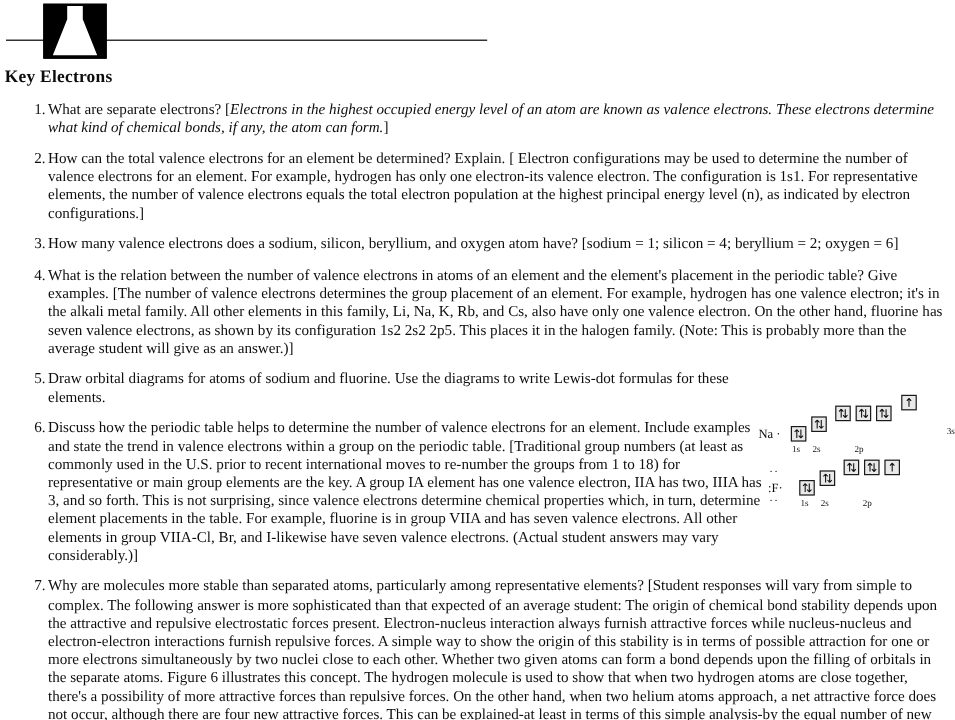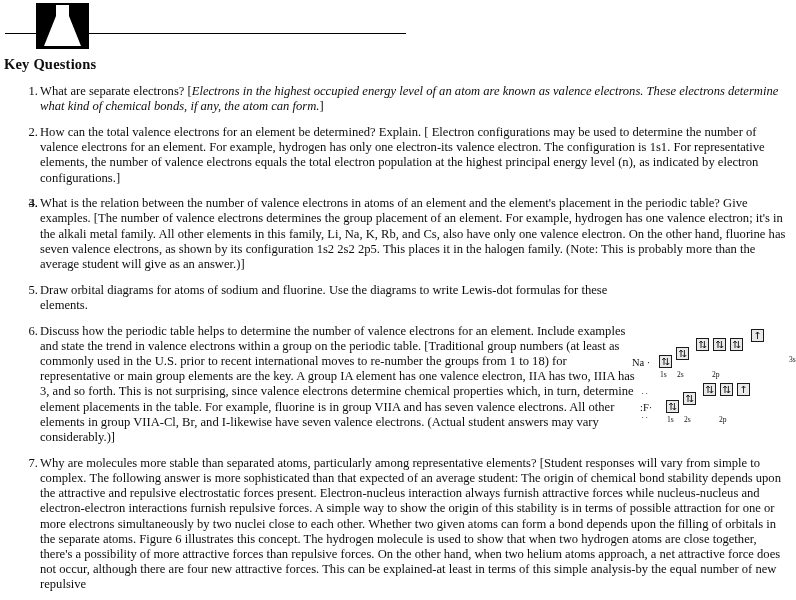--- a/index.html
+++ b/index.html
@@ -134,21 +134,21 @@
 <div class="header">
   <div class="header-rule"></div>
   <div class="logo">
     <svg class="logo-flask" viewBox="0 0 53 46">
       <rect x="0" y="0" width="53" height="46" fill="#000"></rect>
       <polygon points="20,2 33,2 33,13 45,43 8,43 20,13" fill="#ffffff"></polygon>
     </svg>
   </div>
 </div>
 
-<div class="page-title">Key Questions</div>
+<div class="page-title">Key Electrons</div>
 
 <div class="orbital-layer">
 
   <div class="orbital-group og-na">
     <span class="atom-label" style="left:0px; top:28px;">Na ·</span>
 
     <span class="obox" style="left:27px; top:26px;">
       <svg width="11" height="11" viewBox="0 0 11 11">
         <path d="M4,9 L4,2 M4,2 L2.2,4 M4,2 L5.8,4" stroke="#111" stroke-width="0.9" fill="none"></path>
         <path d="M7.4,2 L7.4,9 M7.4,9 L5.6,7 M7.4,9 L9.2,7" stroke="#111" stroke-width="0.9" fill="none"></path>
@@ -243,20 +243,21 @@
     <span class="q-text">What are separate electrons? [</span><span class="q-text ital">Electrons in the highest occupied energy level of an atom are known as valence electrons. These electrons determine what kind of chemical bonds, if any, the atom can form.</span><span class="q-text">]</span>
   </li>
 
   <li class="q-item">
     <span class="q-num">2.</span>
     <span class="q-text">How can the total valence electrons for an element be determined? Explain. [ Electron configurations may be used to determine the number of valence electrons for an element. For example, hydrogen has only one electron-its valence electron. The configuration is 1s1. For representative elements, the number of valence electrons equals the total electron population at the highest principal energy level (n), as indicated by electron configurations.]</span>
   </li>
 
   <li class="q-item">
     <span class="q-num">3.</span>
+    <span class="q-text">How many valence electrons does a sodium, silicon, beryllium, and oxygen atom have? [sodium = 1; silicon = 4; beryllium = 2; oxygen = 6]</span>
   </li>
 
   <li class="q-item">
     <span class="q-num">4.</span>
     <span class="q-text">What is the relation between the number of valence electrons in atoms of an element and the element's placement in the periodic table? Give examples. [The number of valence electrons determines the group placement of an element. For example, hydrogen has one valence electron; it's in the alkali metal family. All other elements in this family, Li, Na, K, Rb, and Cs, also have only one valence electron. On the other hand, fluorine has seven valence electrons, as shown by its configuration 1s2 2s2 2p5. This places it in the halogen family. (Note: This is probably more than the average student will give as an answer.)]</span>
   </li>
 
   <li class="q-item q-narrow">
     <span class="q-num">5.</span>
     <span class="q-text">Draw orbital diagrams for atoms of sodium and fluorine. Use the diagrams to write Lewis-dot formulas for these elements.</span>

